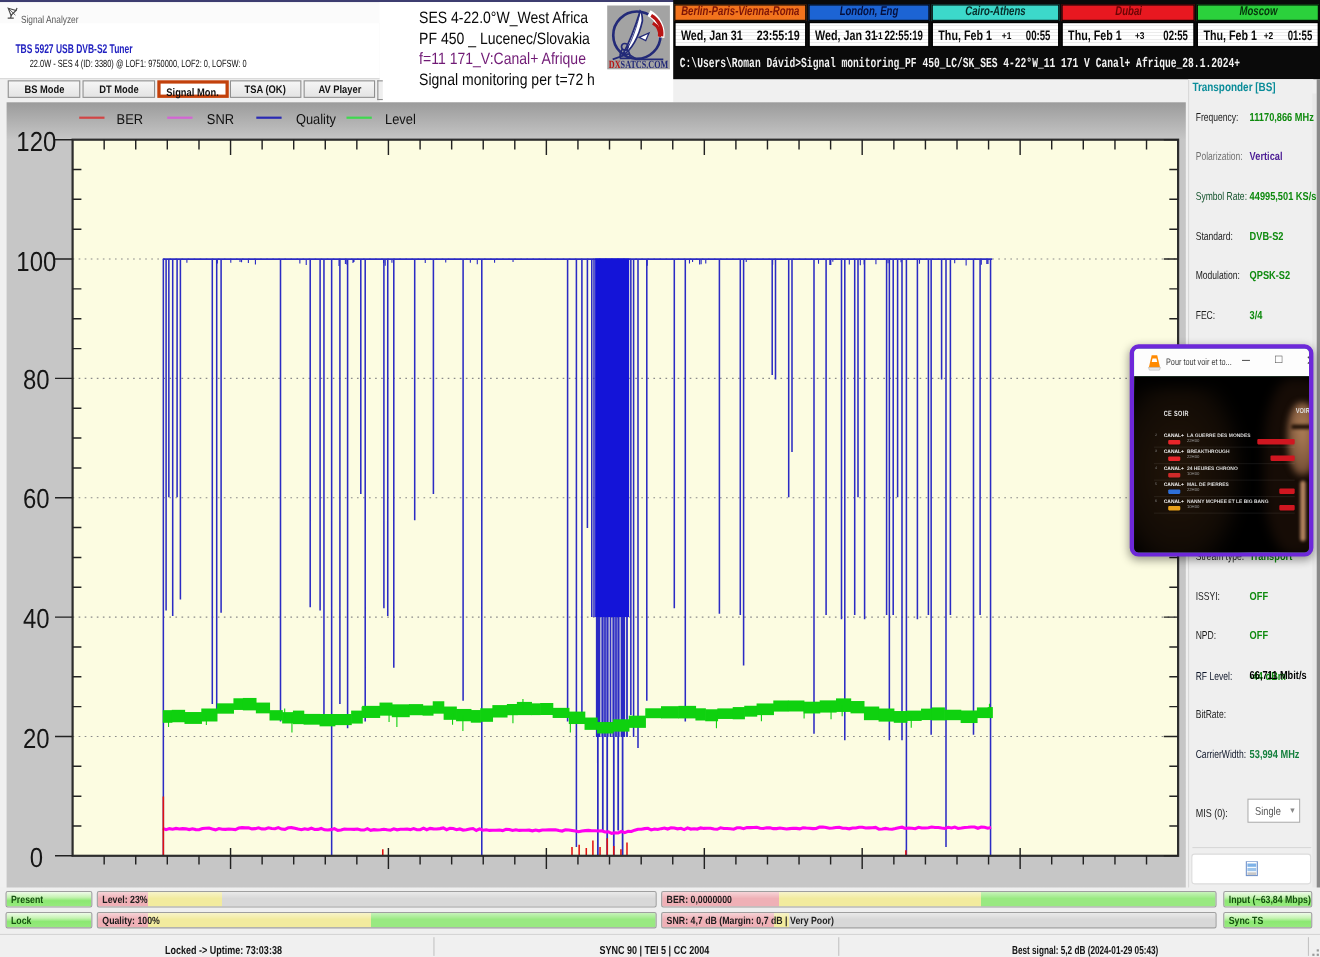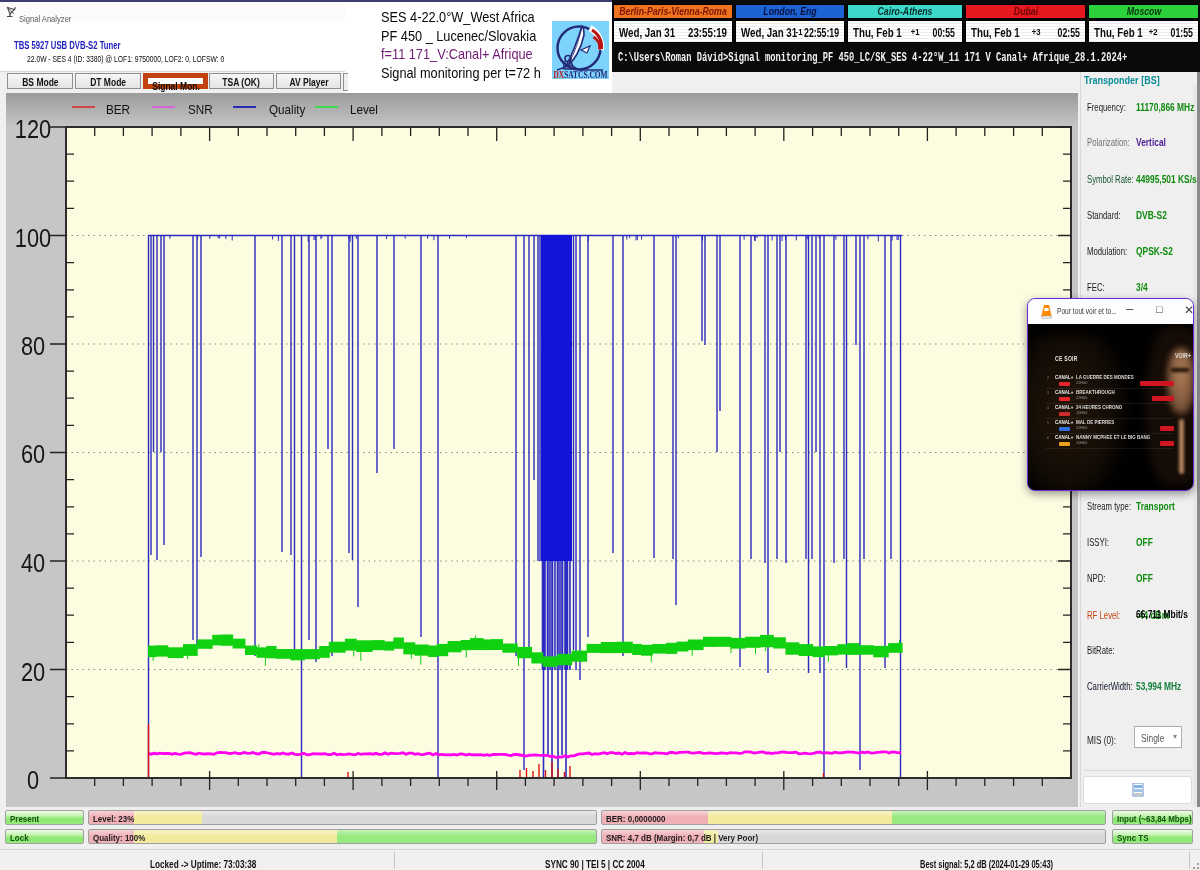--- a/index.html
+++ b/index.html
@@ -13,29 +13,29 @@
 <svg width="12" height="12" viewBox="0 0 12 12" style="position:absolute;left:5px;top:6px">
 <path d="M2.5 1.5 L9.5 3.5 L5 8 Z" fill="none" stroke="#4a4a4a" stroke-width="1.1"></path>
 <path d="M9.5 3.5 L10.5 1.2 M5.5 7.5 L4.5 10.5 M2 10.5 h5.5" stroke="#4a4a4a" stroke-width="1.1" fill="none"></path>
 <path d="M2.5 1.5 L9 7.8" stroke="#4a4a4a" stroke-width="0.8"></path>
 </svg>
 <div style="position:absolute;left:19px;top:8px;color:#5a5a5a"><span style="display:inline-block;transform:scaleX(0.8);transform-origin:0 50%;font-size:9.5px;white-space:nowrap;">Signal Analyzer</span></div>
 <div style="position:absolute;left:14px;top:35px;color:#2121c0;font-weight:bold"><span style="display:inline-block;transform:scaleX(0.67);transform-origin:0 50%;font-size:11.5px;white-space:nowrap;">TBS 5927 USB DVB-S2 Tuner</span></div>
 <div style="position:absolute;left:27px;top:48px;color:#0c0c0c"><span style="display:inline-block;transform:scaleX(0.71);transform-origin:0 50%;font-size:9.5px;white-space:nowrap;">22.0W - SES 4 (ID: 3380) @ LOF1: 9750000, LOF2: 0, LOFSW: 0</span></div>
 <div style="position:absolute;left:7px;top:73px;width:66px;height:16px;box-sizing:border-box;border:1px solid #8f8f8f;background:linear-gradient(#f6f6f6,#e4e4e4);text-align:center;font-weight:bold;color:#111;line-height:13px"><span style="display:inline-block;transform:scaleX(0.85);transform-origin:50% 50%;font-size:10px;white-space:nowrap;">BS Mode</span></div>
 <div style="position:absolute;left:75px;top:73px;width:66px;height:16px;box-sizing:border-box;border:1px solid #8f8f8f;background:linear-gradient(#f6f6f6,#e4e4e4);text-align:center;font-weight:bold;color:#111;line-height:13px"><span style="display:inline-block;transform:scaleX(0.85);transform-origin:50% 50%;font-size:10px;white-space:nowrap;">DT Mode</span></div>
-<div style="position:absolute;left:143px;top:73px;width:65px;height:16px;box-sizing:border-box;border:5px solid #c2410c;background:#ffffff;text-align:center;font-weight:bold;color:#111;line-height:13px"><span style="display:inline-block;transform:scaleX(0.85);transform-origin:50% 50%;font-size:10px;white-space:nowrap;">Signal Mon.</span></div>
+<div style="position:absolute;left:143px;top:73px;width:65px;height:16px;box-sizing:border-box;border:3px solid #c2410c;background:#ffffff;text-align:center;font-weight:bold;color:#111;line-height:13px"><span style="display:inline-block;transform:scaleX(0.85);transform-origin:50% 50%;font-size:10px;white-space:nowrap;">Signal Mon.</span></div>
 <div style="position:absolute;left:209px;top:73px;width:65px;height:16px;box-sizing:border-box;border:1px solid #8f8f8f;background:linear-gradient(#f6f6f6,#e4e4e4);text-align:center;font-weight:bold;color:#111;line-height:13px"><span style="display:inline-block;transform:scaleX(0.85);transform-origin:50% 50%;font-size:10px;white-space:nowrap;">TSA (OK)</span></div>
 <div style="position:absolute;left:276px;top:73px;width:65px;height:16px;box-sizing:border-box;border:1px solid #8f8f8f;background:linear-gradient(#f6f6f6,#e4e4e4);text-align:center;font-weight:bold;color:#111;line-height:13px"><span style="display:inline-block;transform:scaleX(0.85);transform-origin:50% 50%;font-size:10px;white-space:nowrap;">AV Player</span></div>
 <div style="position:absolute;left:343px;top:73px;width:4px;height:16px;border:1px solid #8f8f8f;border-right:none;background:#eee"></div>
 <div style="position:absolute;left:381px;top:8px;color:#090909"><span style="display:inline-block;transform:scaleX(0.85);transform-origin:0 50%;font-size:15px;white-space:nowrap;">SES 4-22.0°W_West Africa</span></div>
 <div style="position:absolute;left:381px;top:27px;color:#090909"><span style="display:inline-block;transform:scaleX(0.85);transform-origin:0 50%;font-size:15px;white-space:nowrap;">PF 450 _ Lucenec/Slovakia</span></div>
 <div style="position:absolute;left:381px;top:45px;color:#701a75"><span style="display:inline-block;transform:scaleX(0.85);transform-origin:0 50%;font-size:15px;white-space:nowrap;">f=11 171_V:Canal+ Afrique</span></div>
 <div style="position:absolute;left:381px;top:64px;color:#090909"><span style="display:inline-block;transform:scaleX(0.85);transform-origin:0 50%;font-size:15px;white-space:nowrap;">Signal monitoring per t=72 h</span></div>
-<div style="position:absolute;left:552px;top:21px;width:57px;height:58px;background:#7dd3fc">
+<div style="position:absolute;left:552px;top:5px;width:57px;height:58px;background:#a3a3a3">
 <svg width="57" height="58" viewBox="0 0 57 58">
 <circle cx="27" cy="27" r="21.5" fill="none" stroke="#232a78" stroke-width="2.4"></circle>
 <path d="M38 7 a21.5 21.5 0 0 1 11 22" stroke="#fff" stroke-width="6" fill="none"></path>
 <path d="M40 9 a19 19 0 0 1 9.5 19" stroke="#b81414" stroke-width="3" fill="none"></path>
 <path d="M41.5 16 a12 12 0 0 1 6 12.5" stroke="#b81414" stroke-width="3" fill="none"></path>
 <path d="M30 5 C26 18 21 32 14 45 C22 41 29 28 32 14 C32 10 31 6 30 5 Z" fill="#fff" stroke="#232a78" stroke-width="1.6"></path>
 <path d="M29.5 8 C27 19 23 31 17 42" stroke="#232a78" stroke-width="0.8" fill="none"></path>
 <path d="M29 29 l9 -4 l-3 7 z" fill="#fff" stroke="#232a78" stroke-width="1.2"></path>
 <circle cx="16" cy="37.5" r="3" fill="none" stroke="#232a78" stroke-width="1.5"></circle>
 <path d="M13.5 40 q-2.5 4.5 -1.5 8 l8.5 0 q1 -4.5 -2.5 -8" fill="none" stroke="#232a78" stroke-width="1.5"></path>
@@ -193,37 +193,37 @@
 <div style="position:absolute;left:1087px;top:241px;color:#1c1c1c"><span style="display:inline-block;transform:scaleX(0.74);transform-origin:0 50%;font-size:10.5px;white-space:nowrap;">Modulation:</span></div>
 <div style="position:absolute;left:1136px;top:241px;color:#0e8a0e;font-weight:bold"><span style="display:inline-block;transform:scaleX(0.8);transform-origin:0 50%;font-size:10.5px;white-space:nowrap;">QPSK-S2</span></div>
 <div style="position:absolute;left:1087px;top:277px;color:#1c1c1c"><span style="display:inline-block;transform:scaleX(0.74);transform-origin:0 50%;font-size:10.5px;white-space:nowrap;">FEC:</span></div>
 <div style="position:absolute;left:1136px;top:277px;color:#0e8a0e;font-weight:bold"><span style="display:inline-block;transform:scaleX(0.8);transform-origin:0 50%;font-size:10.5px;white-space:nowrap;">3/4</span></div>
 <div style="position:absolute;left:1087px;top:496px;color:#1c1c1c"><span style="display:inline-block;transform:scaleX(0.74);transform-origin:0 50%;font-size:10.5px;white-space:nowrap;">Stream type:</span></div>
 <div style="position:absolute;left:1136px;top:496px;color:#0e8a0e;font-weight:bold"><span style="display:inline-block;transform:scaleX(0.8);transform-origin:0 50%;font-size:10.5px;white-space:nowrap;">Transport</span></div>
 <div style="position:absolute;left:1087px;top:532px;color:#1c1c1c"><span style="display:inline-block;transform:scaleX(0.74);transform-origin:0 50%;font-size:10.5px;white-space:nowrap;">ISSYI:</span></div>
 <div style="position:absolute;left:1136px;top:532px;color:#0e8a0e;font-weight:bold"><span style="display:inline-block;transform:scaleX(0.8);transform-origin:0 50%;font-size:10.5px;white-space:nowrap;">OFF</span></div>
 <div style="position:absolute;left:1087px;top:568px;color:#1c1c1c"><span style="display:inline-block;transform:scaleX(0.74);transform-origin:0 50%;font-size:10.5px;white-space:nowrap;">NPD:</span></div>
 <div style="position:absolute;left:1136px;top:568px;color:#0e8a0e;font-weight:bold"><span style="display:inline-block;transform:scaleX(0.8);transform-origin:0 50%;font-size:10.5px;white-space:nowrap;">OFF</span></div>
-<div style="position:absolute;left:1087px;top:605px;color:#c2410c"><span style="display:inline-block;transform:scaleX(0.74);transform-origin:0 50%;font-size:10.5px;white-space:nowrap;">RF Level:</span></div>
+<div style="position:absolute;left:1087px;top:605px;color:#0f172a"><span style="display:inline-block;transform:scaleX(0.74);transform-origin:0 50%;font-size:10.5px;white-space:nowrap;">RF Level:</span></div>
 <div style="position:absolute;left:1136px;top:605px;color:#0e8a0e;font-weight:bold"><span style="display:inline-block;transform:scaleX(0.8);transform-origin:0 50%;font-size:10.5px;white-space:nowrap;">-44 dBm</span></div>
 <div style="position:absolute;left:1087px;top:640px;color:#1c1c1c"><span style="display:inline-block;transform:scaleX(0.74);transform-origin:0 50%;font-size:10.5px;white-space:nowrap;">BitRate:</span></div>
 <div style="position:absolute;left:1136px;top:604px;color:#000000;font-weight:bold"><span style="display:inline-block;transform:scaleX(0.8);transform-origin:0 50%;font-size:10.5px;white-space:nowrap;">66,711 Mbit/s</span></div>
 <div style="position:absolute;left:1087px;top:676px;color:#0f172a"><span style="display:inline-block;transform:scaleX(0.74);transform-origin:0 50%;font-size:10.5px;white-space:nowrap;">CarrierWidth:</span></div>
 <div style="position:absolute;left:1136px;top:676px;color:#15803d;font-weight:bold"><span style="display:inline-block;transform:scaleX(0.8);transform-origin:0 50%;font-size:10.5px;white-space:nowrap;">53,994 MHz</span></div>
 <div style="position:absolute;left:1087px;top:730px;color:#1c1c1c"><span style="display:inline-block;transform:scaleX(0.78);transform-origin:0 50%;font-size:10.5px;white-space:nowrap;">MIS (0):</span></div>
 <div style="position:absolute;left:1134px;top:726px;width:48px;height:22px;box-sizing:border-box;border:1px solid #adadad;background:#fff;color:#555;line-height:20px;padding-left:6px"><span style="display:inline-block;transform:scaleX(0.8);transform-origin:0 50%;font-size:10.5px;white-space:nowrap;">Single</span><span style="position:absolute;right:4px;color:#888;font-size:8px">▾</span></div>
 <div style="position:absolute;left:1084px;top:770px;width:108px;height:1px;background:#d8d8d8"></div>
 <div style="position:absolute;left:1083px;top:776px;width:109px;height:28px;box-sizing:border-box;border:1px solid #dcdcdc;border-radius:3px;background:#fff"></div>
 <svg width="12" height="14" viewBox="0 0 12 14" style="position:absolute;left:1132px;top:783px">
 <rect x="1" y="0" width="10" height="13" fill="#fff" stroke="#6d8fc9" stroke-width="1"></rect>
 <rect x="2" y="2" width="8" height="3" fill="#7eb2e8"></rect>
 <rect x="2" y="6" width="8" height="3" fill="#9cc4ec"></rect>
 <rect x="2" y="10" width="8" height="2.5" fill="#c8c8c8"></rect>
 </svg>
-<div style="position:absolute;left:1027px;top:298px;width:167px;height:193px;border-radius:8px;overflow:hidden;box-shadow:0 3px 9px rgba(0,0,0,.4);background:#86efac;border:1px solid #6d28d9;box-sizing:border-box">
+<div style="position:absolute;left:1027px;top:313px;width:167px;height:193px;border-radius:8px;overflow:hidden;box-shadow:0 3px 9px rgba(0,0,0,.4);background:#86efac;border:4px solid #6d28d9;box-sizing:border-box">
 <div style="position:absolute;left:0;top:0;width:100%;height:25px;background:#fdfdfd">
 <svg width="13" height="15" viewBox="0 0 13 15" style="position:absolute;left:12px;top:5px">
 <path d="M4 1 h5 l2.6 11 h-10.2 Z" fill="#ff8a00"></path>
 <path d="M4.7 4 h3.6 l0.7 3 h-5 Z" fill="#fff"></path>
 <path d="M1 12 h11 l-1 2.6 h-9 Z" fill="#e8e8e8" stroke="#aaa" stroke-width="0.5"></path>
 </svg>
 <span style="position:absolute;left:29px;top:7px;font-size:8.5px;color:#3c3c3c;display:inline-block;transform:scaleX(.78);transform-origin:0 0;white-space:nowrap">Pour tout voir et to...</span>
 <span style="position:absolute;left:98px;top:2px;font-size:13px;color:#444">–</span>
 <span style="position:absolute;left:128px;top:4px;font-size:11px;color:#444">□</span>
 <span style="position:absolute;left:156px;top:4px;font-size:12px;color:#444">✕</span>

